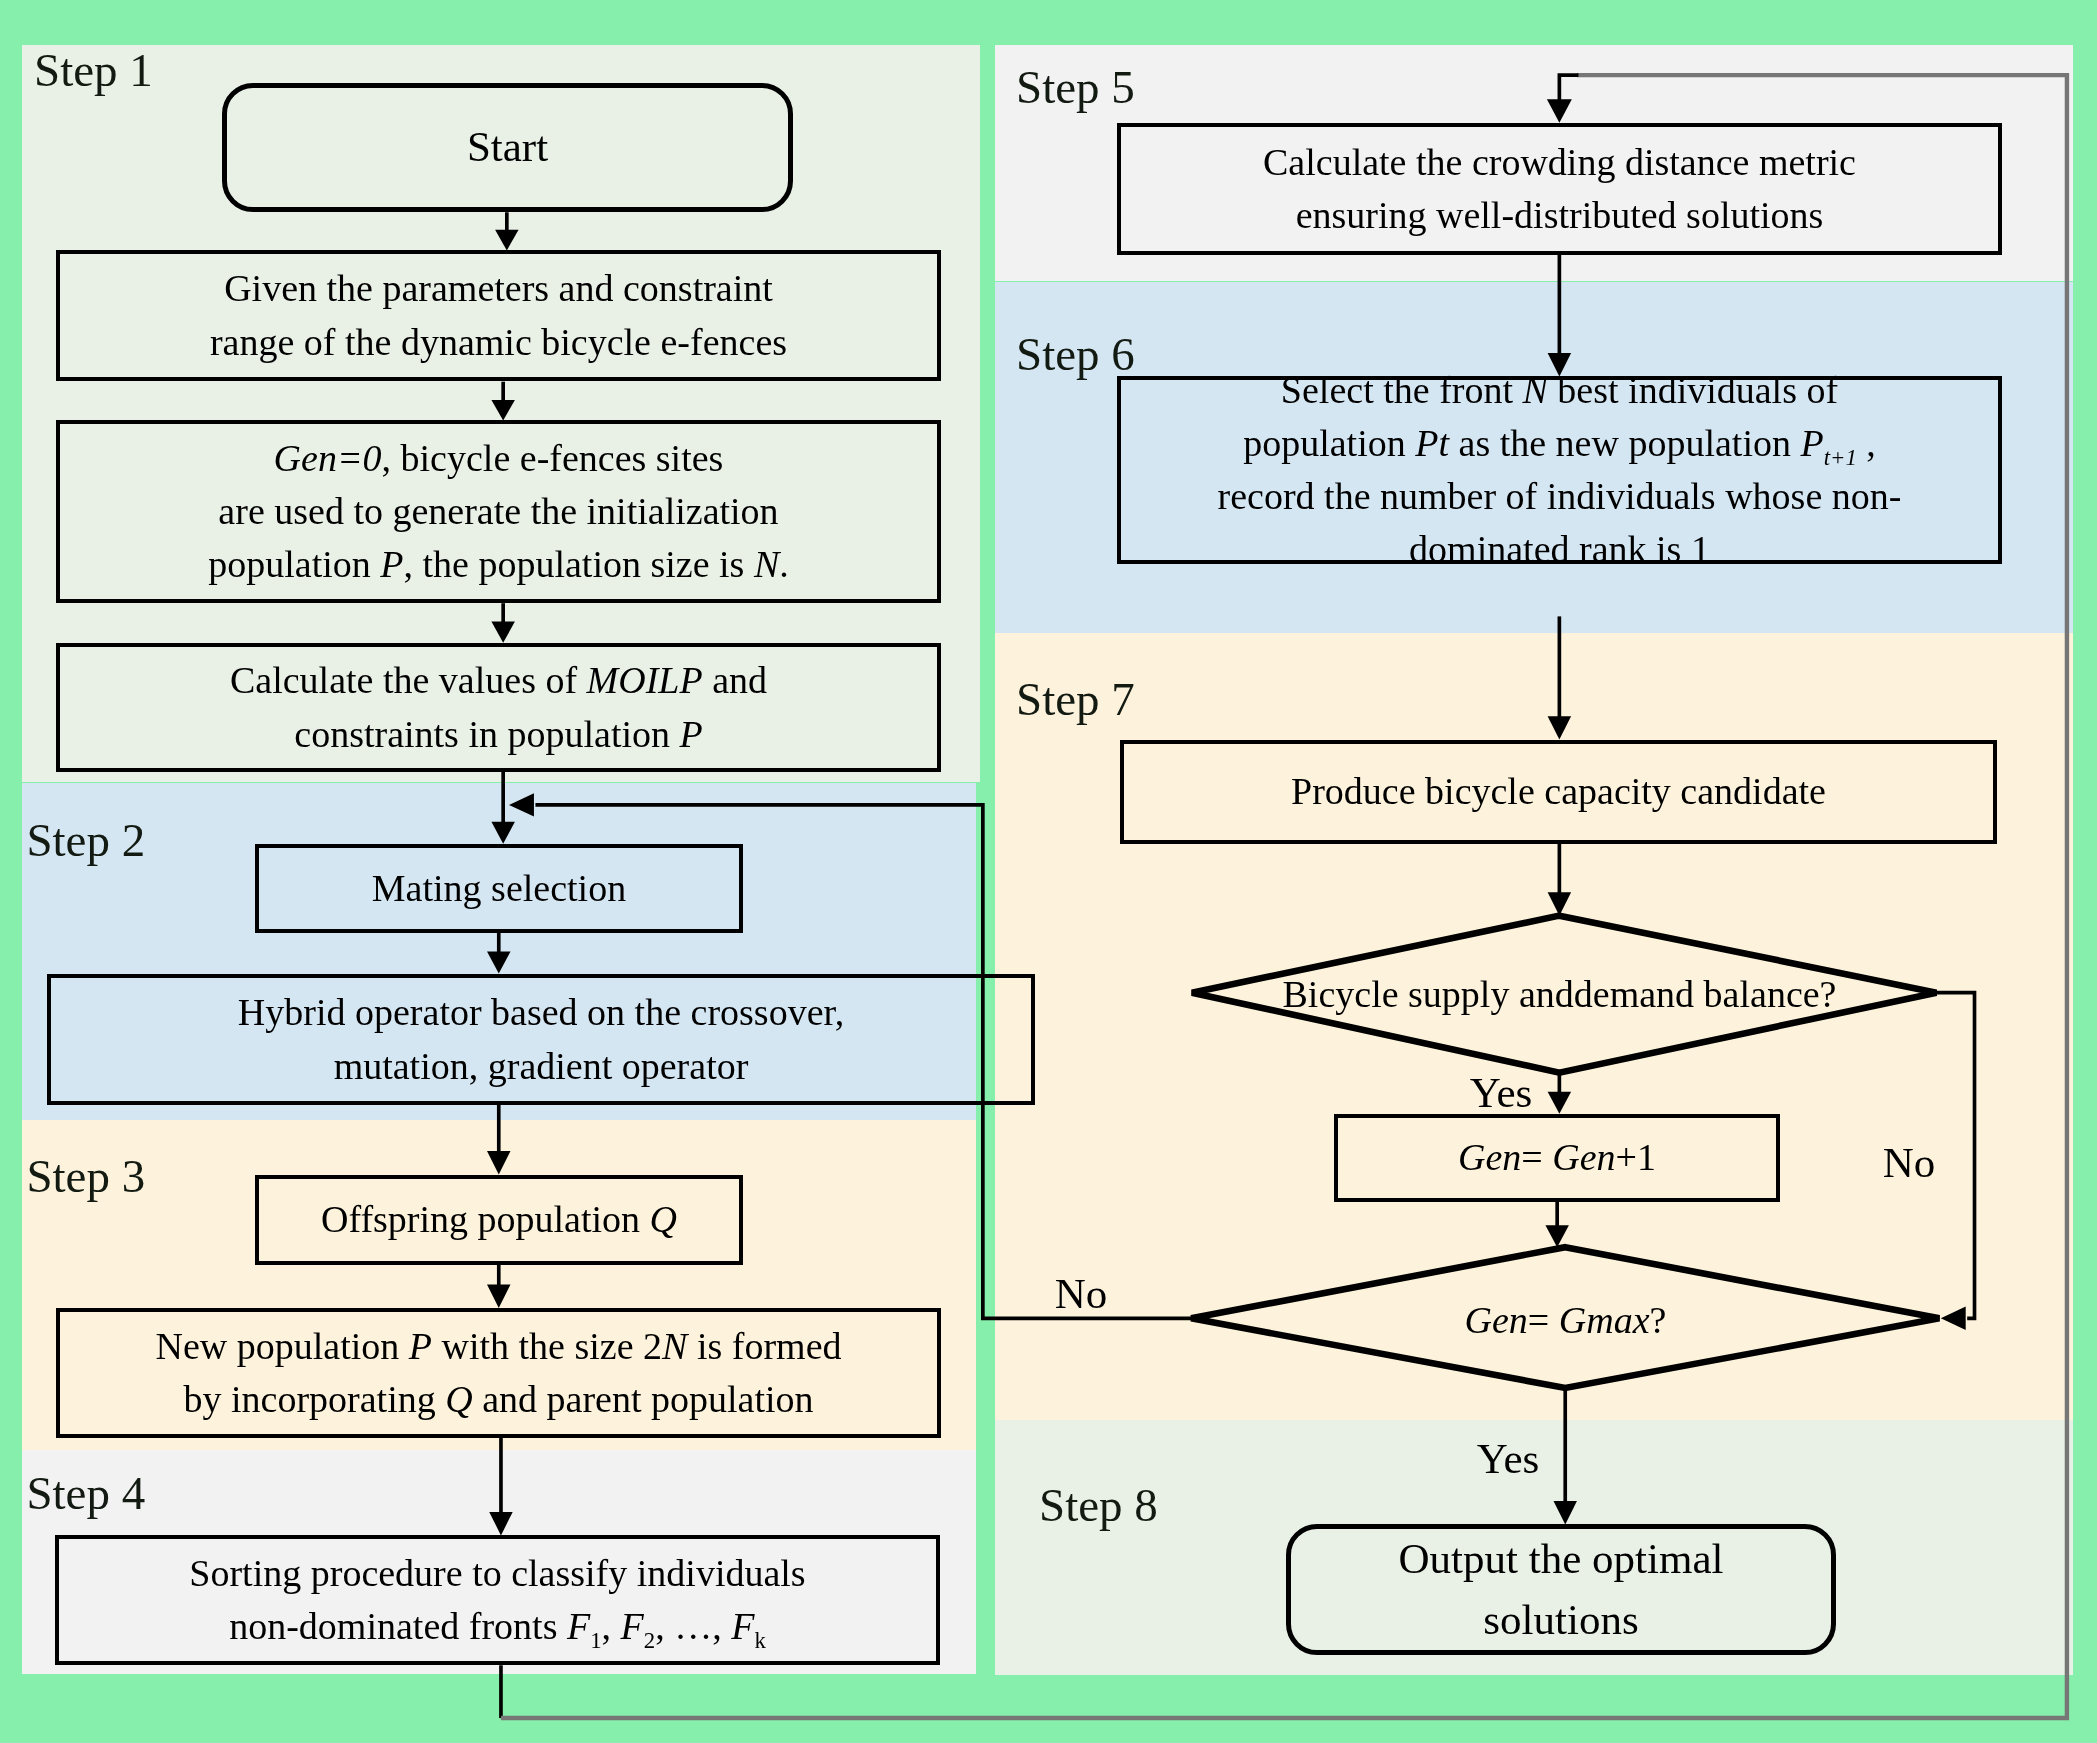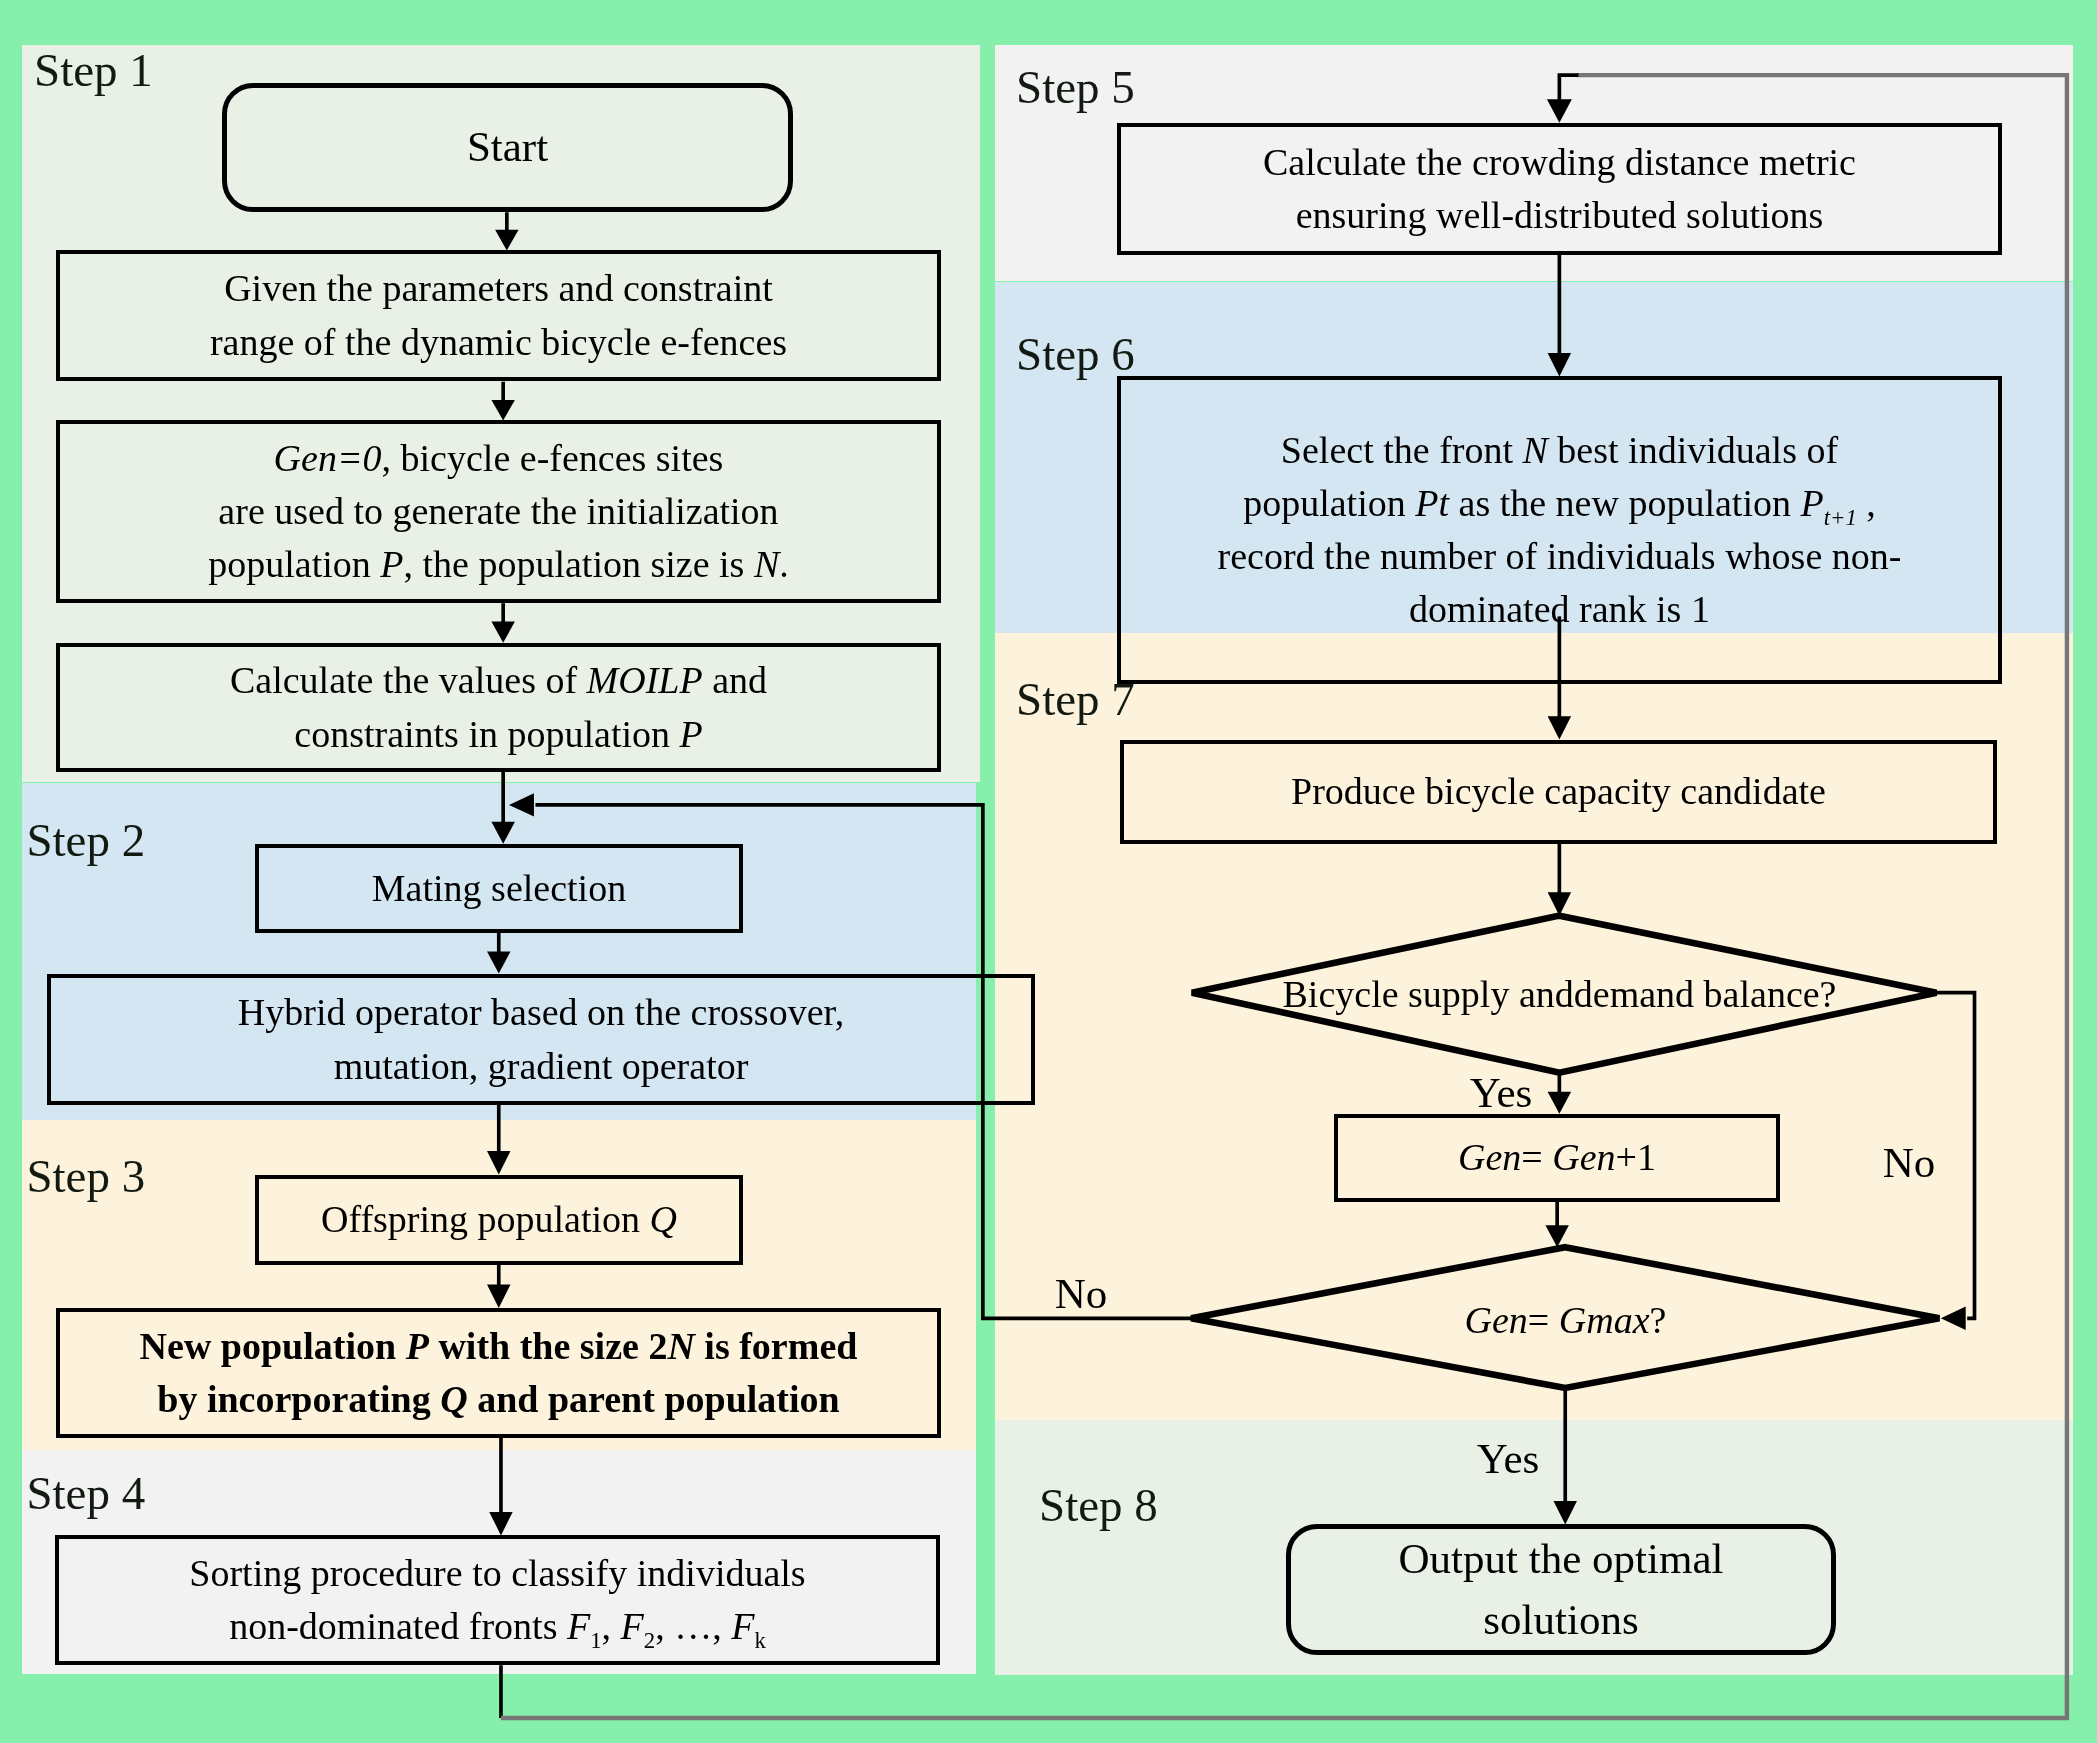--- a/index.html
+++ b/index.html
@@ -165,36 +165,36 @@
 
   <div class="node" style="left:47px;top:974px;width:988px;height:131px;">
     <div class="ln">Hybrid operator based on the crossover,</div>
     <div class="ln">mutation, gradient operator</div>
   </div>
 
   <div class="node" style="left:255px;top:1175px;width:488px;height:90px;">
     <div class="ln"><span>Offspring population </span><span class="i">Q</span></div>
   </div>
 
-  <div class="node" style="left:56px;top:1308px;width:885px;height:130px;font-weight:bold;">
+  <div class="node" style="left:56px;top:1308px;width:885px;height:130px;">
     <div class="ln"><span>New population </span><span class="i">P</span><span> with the size 2</span><span class="i">N</span><span> is formed</span></div>
     <div class="ln"><span>by incorporating </span><span class="i">Q</span><span> and parent population</span></div>
   </div>
 
   <div class="node" style="left:55px;top:1535px;width:885px;height:130px;">
     <div class="ln">Sorting procedure to classify individuals</div>
     <div class="ln"><span>non-dominated fronts </span><span class="i">F</span><sub>1</sub><span>, </span><span class="i">F</span><sub>2</sub><span>, …, </span><span class="i">F</span><sub>k</sub></div>
   </div>
 
   <div class="node" style="left:1117px;top:123px;width:885px;height:132px;">
     <div class="ln">Calculate the crowding distance metric</div>
     <div class="ln">ensuring well-distributed solutions</div>
   </div>
 
-  <div class="node" style="left:1117px;top:376px;width:885px;height:308px;">
+  <div class="node" style="left:1117px;top:376px;width:885px;height:188px;">
     <div class="ln"><span>Select the front </span><span class="i">N</span><span> best individuals of</span></div>
     <div class="ln"><span>population </span><span class="i">Pt</span><span> as the new population </span><span class="i">P</span><sub class="i">t+1</sub><span> ,</span></div>
     <div class="ln">record the number of individuals whose non-</div>
     <div class="ln">dominated rank is 1</div>
   </div>
 
   <div class="node" style="left:1120px;top:740px;width:877px;height:104px;">
     <div class="ln">Produce bicycle capacity candidate</div>
   </div>
 

